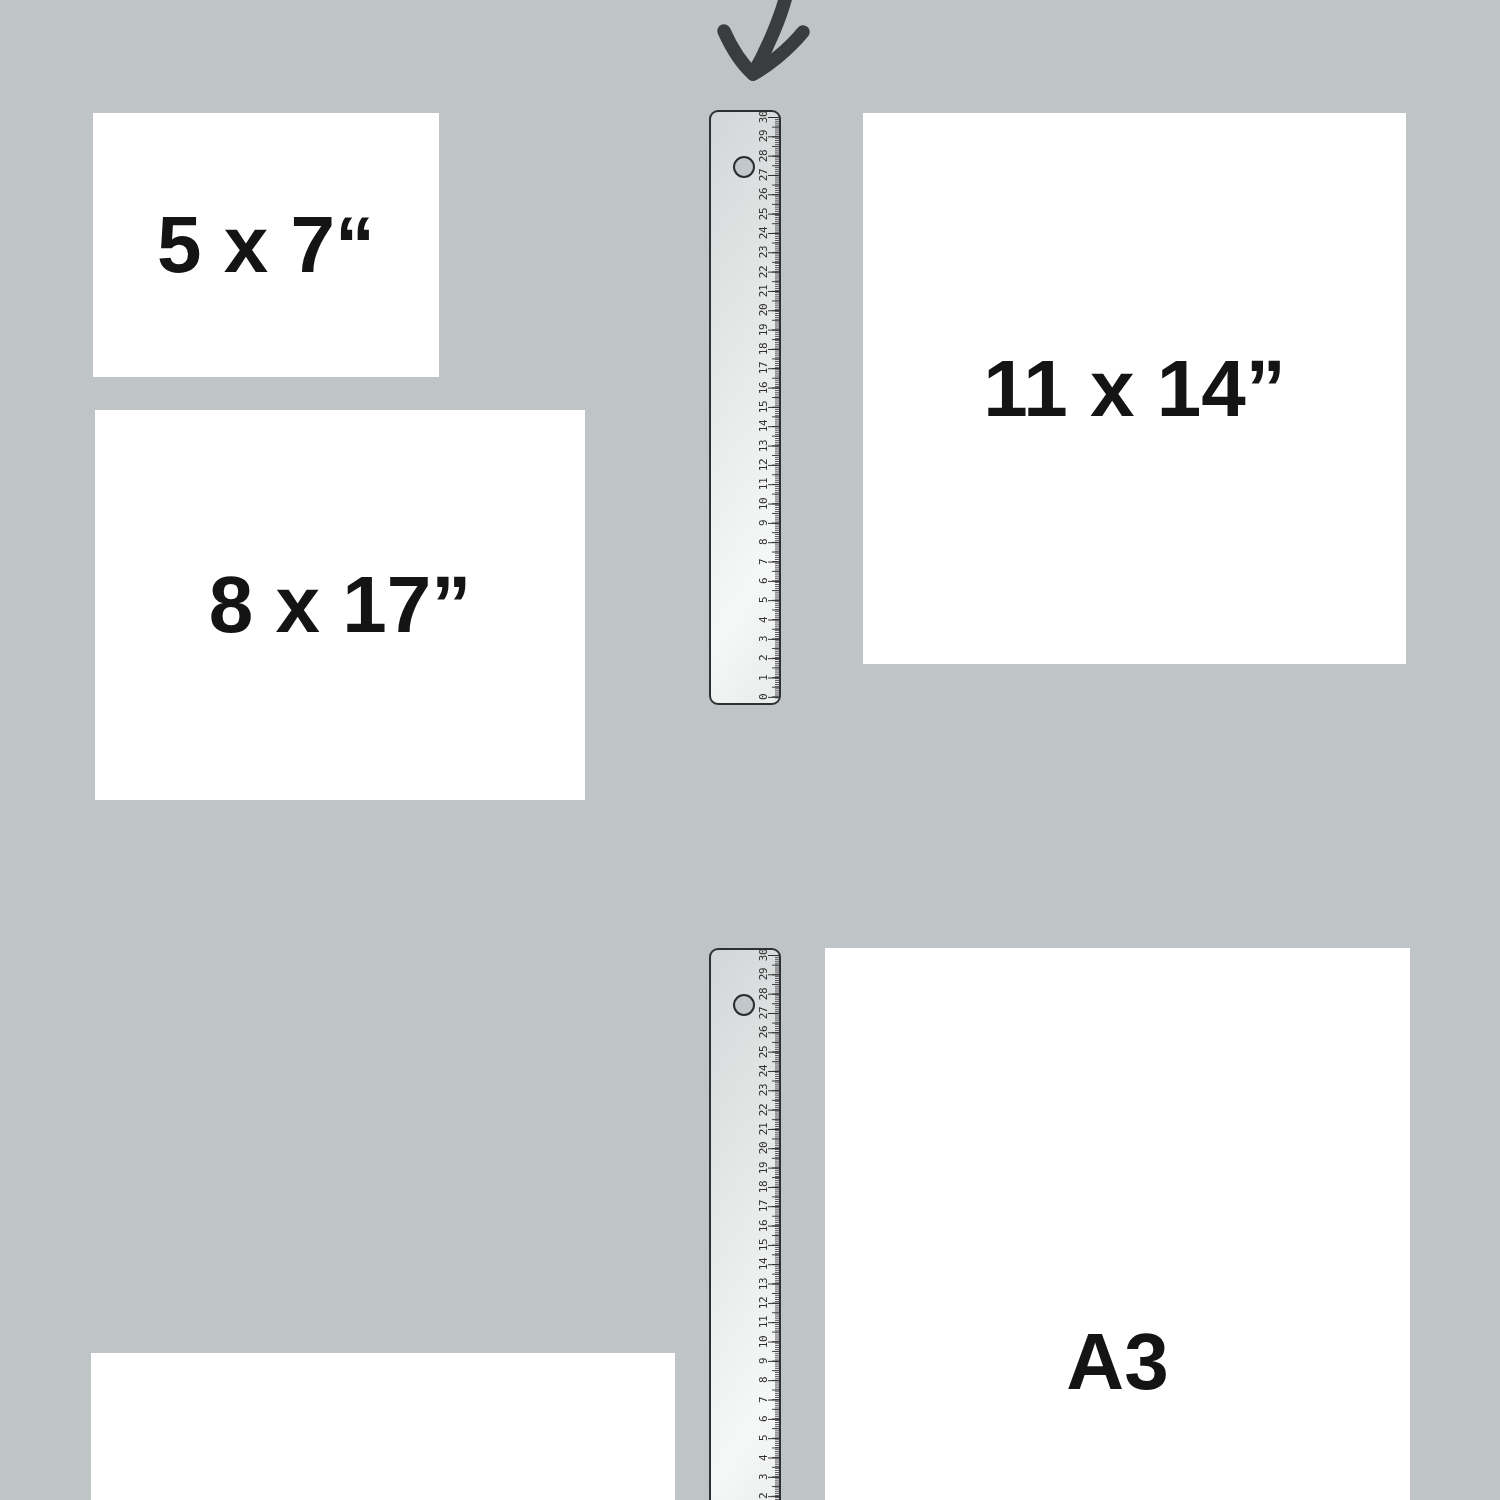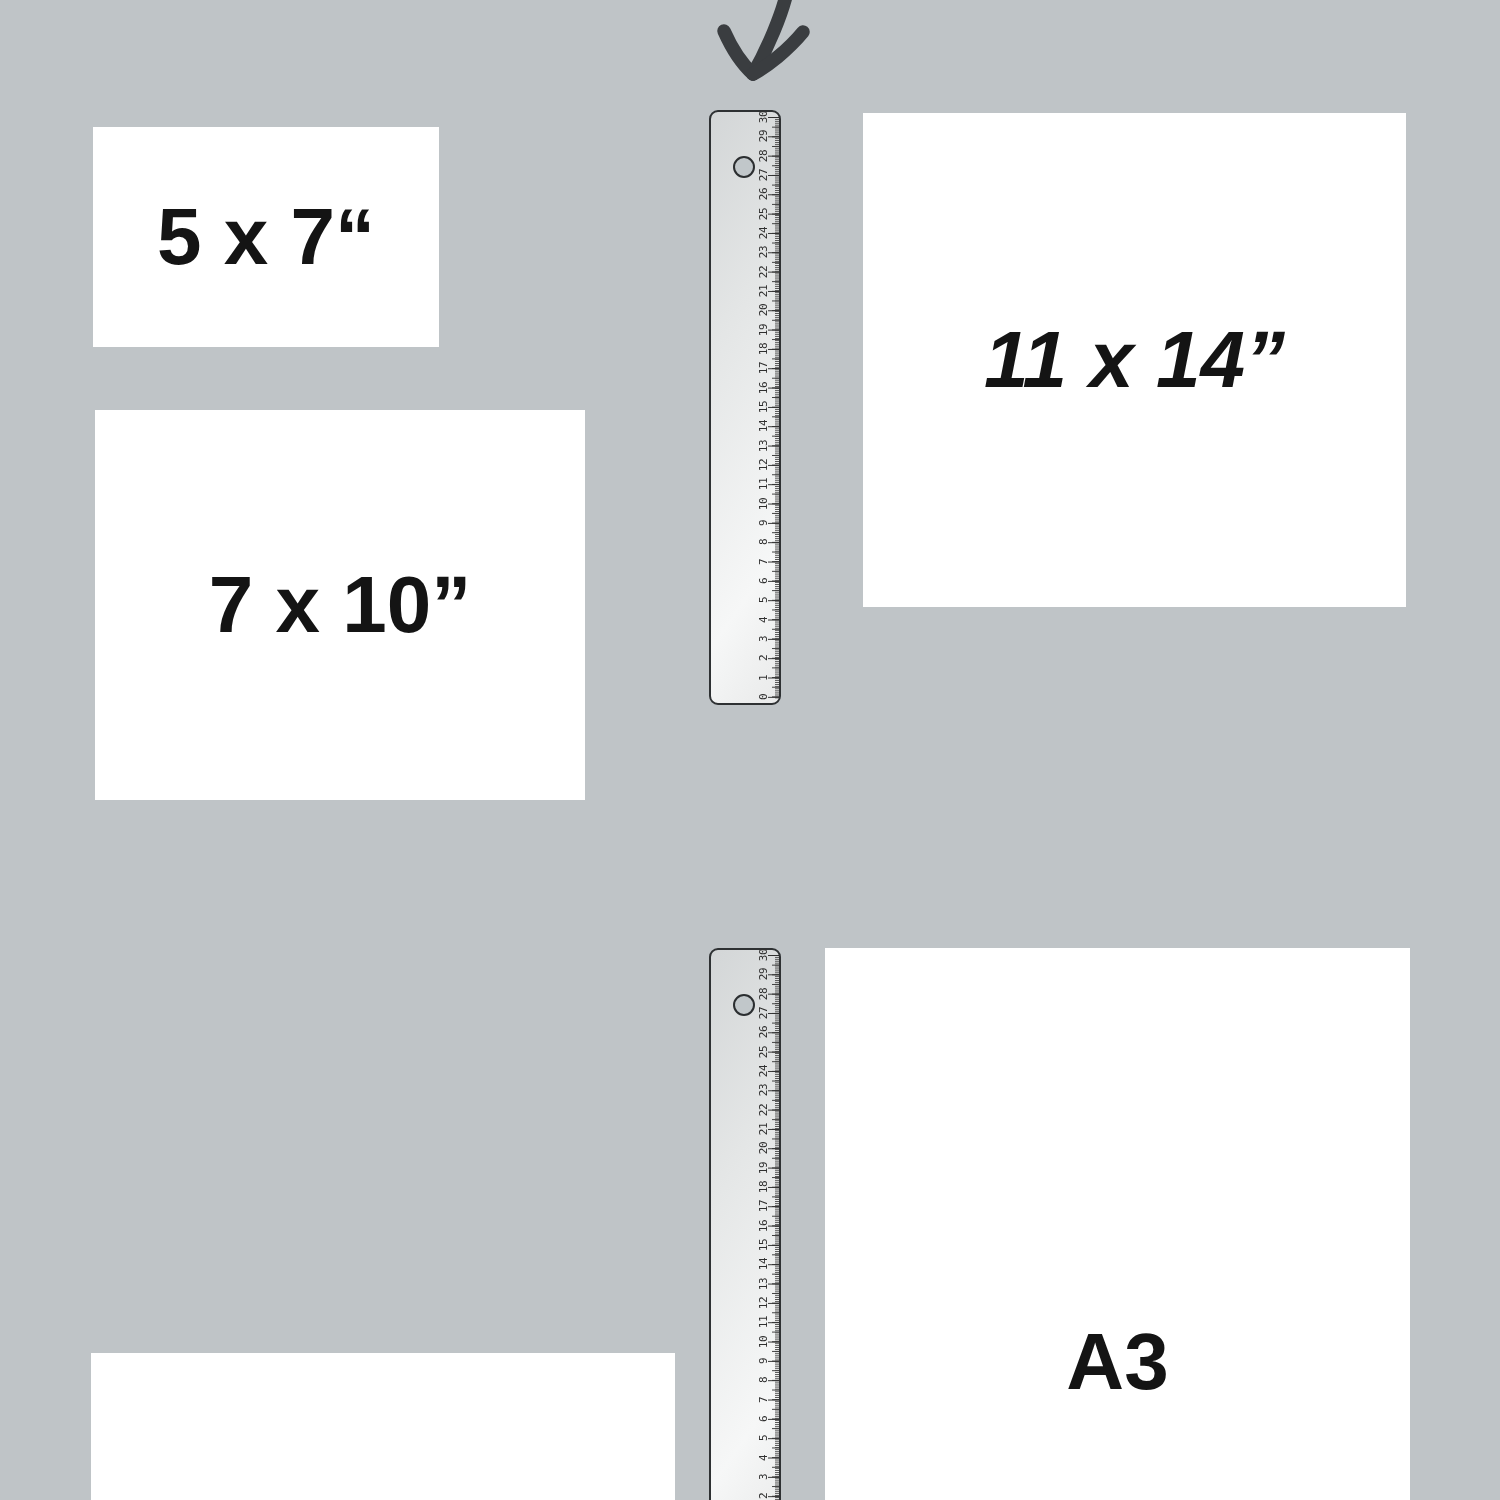--- a/index.html
+++ b/index.html
@@ -24,23 +24,23 @@
     align-items: center;
     justify-content: center;
   }
   .paper-label {
     font-weight: 700;
     font-size: 80px;
     line-height: 1;
     color: #141414;
     white-space: nowrap;
   }
-  .p-5x7   { left:  93px; top: 113px; width: 346px; height: 220px; margin-top: 14px; }
+  .p-5x7   { left:  93px; top: 113px; width: 346px; height: 264px; }
   .p-8x10  { left:  95px; top: 410px; width: 490px; height: 390px; }
-  .p-11x14 { left: 863px; top: 113px; width: 543px; height: 494px; font-style: italic; }
+  .p-11x14 { left: 863px; top: 113px; width: 543px; height: 551px; }
   .p-a5    { left:  94px; top: 949px; width: 404px; height: 286px; }
   .p-a3    { left: 825px; top: 948px; width: 585px; height: 827px; }
   .p-partial { left: 91px; top: 1353px; width: 584px; height: 413px; }
 
   
   .ruler {
     position: absolute;
     width: 72px; height: 595px;
     box-sizing: border-box;
     border: 2px solid #2e3133;
@@ -101,21 +101,21 @@
     <path d="M 107 -8 C 102 14 88 48 73 74" stroke-width="13.5" stroke-linecap="round" stroke="#3a3d40"></path>
     <path d="M 44 31 C 52 49 63 65 73 74" stroke-width="13.5" stroke-linecap="round" stroke="#3a3d40"></path>
     <path d="M 123 32 C 108 50 88 66 73 74" stroke-width="13.5" stroke-linecap="round" stroke="#3a3d40"></path>
   </svg>
 
   <div class="paper p-5x7">
     <span class="paper-label">5 x 7“</span>
   </div>
 
   <div class="paper p-8x10">
-    <span class="paper-label">7 x 10”</span>
+    <span class="paper-label">8 x 17”</span>
   </div>
 
   <div class="paper p-11x14">
     <span class="paper-label">11 x 14”</span>
   </div>
 
 
   <div class="paper p-a3">
     <span class="paper-label">A3</span>
   </div>

